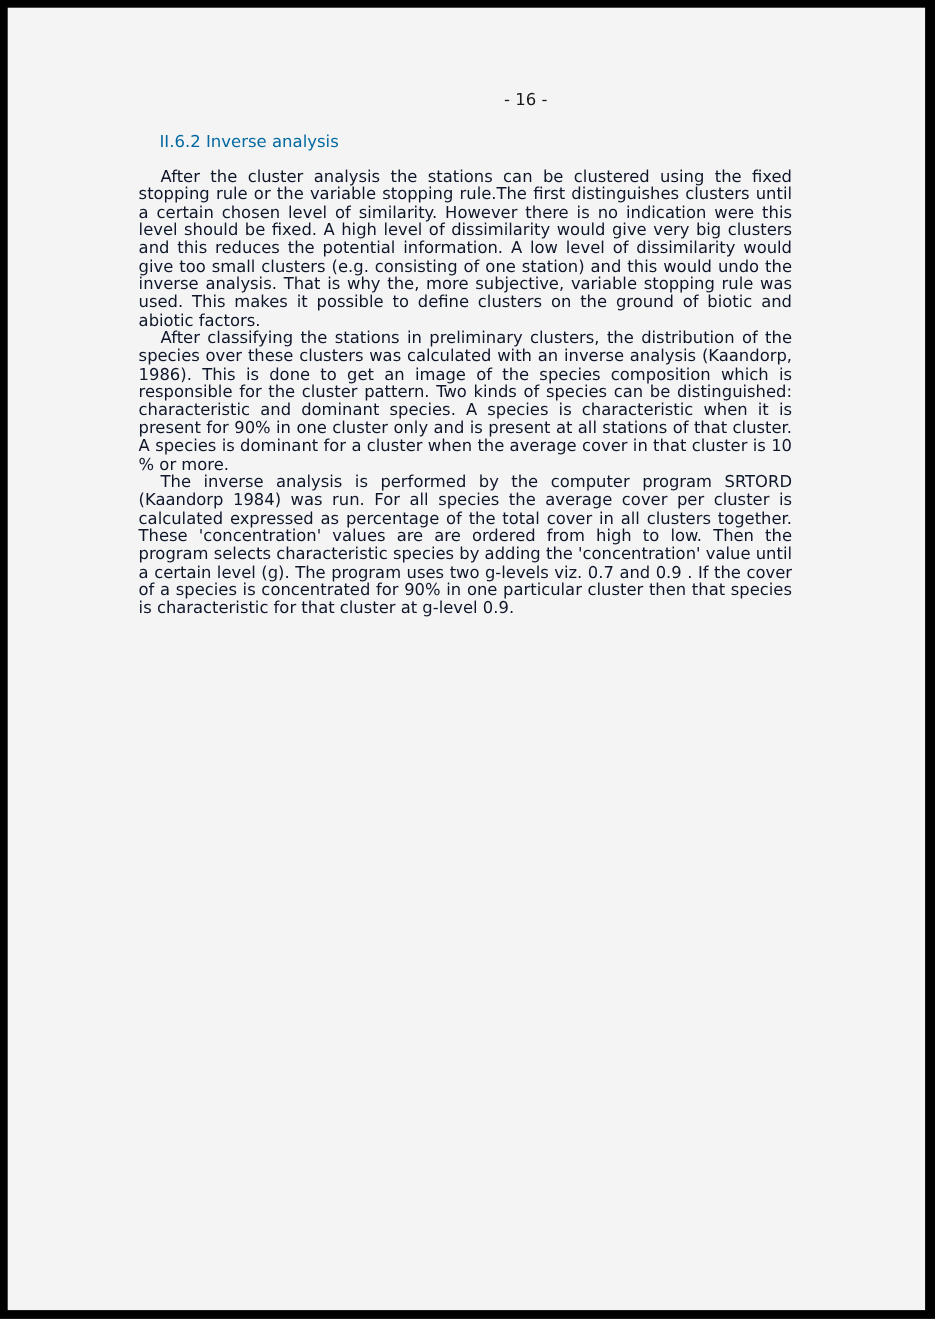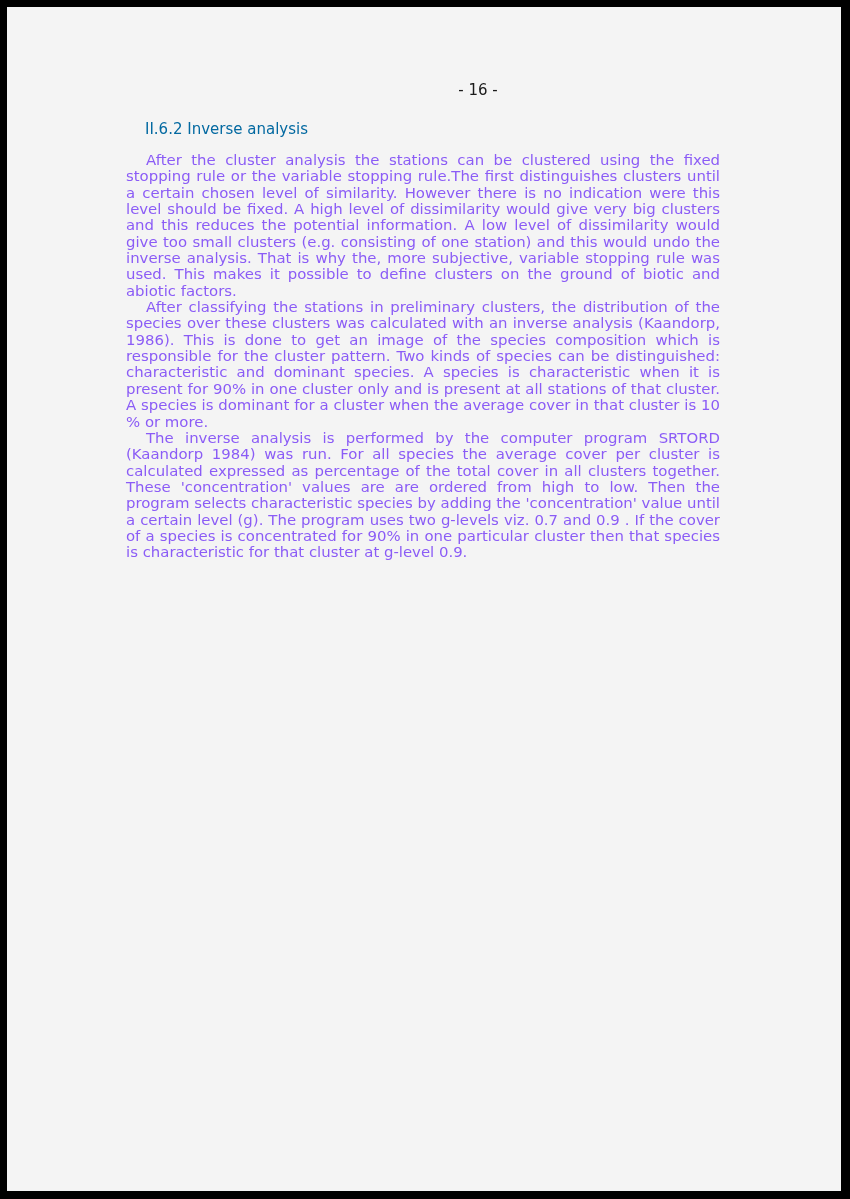--- a/index.html
+++ b/index.html
@@ -31,21 +31,21 @@
       left: 138px; top: 113px;
       font-size: 15px;
       color: #0369a1;
     }
     .body-text {
       position: absolute;
       left: 119px; top: 145px;
       width: 594px;
       font-size: 14.9px;
       line-height: 16.35px;
-      color: #8b5cf6;
+      color: #0f172a;
       text-align: justify;
     }
     .body-text p {
       margin: 0;
       text-indent: 20px;
     }
   </style>
 </head>
 <body>
 

